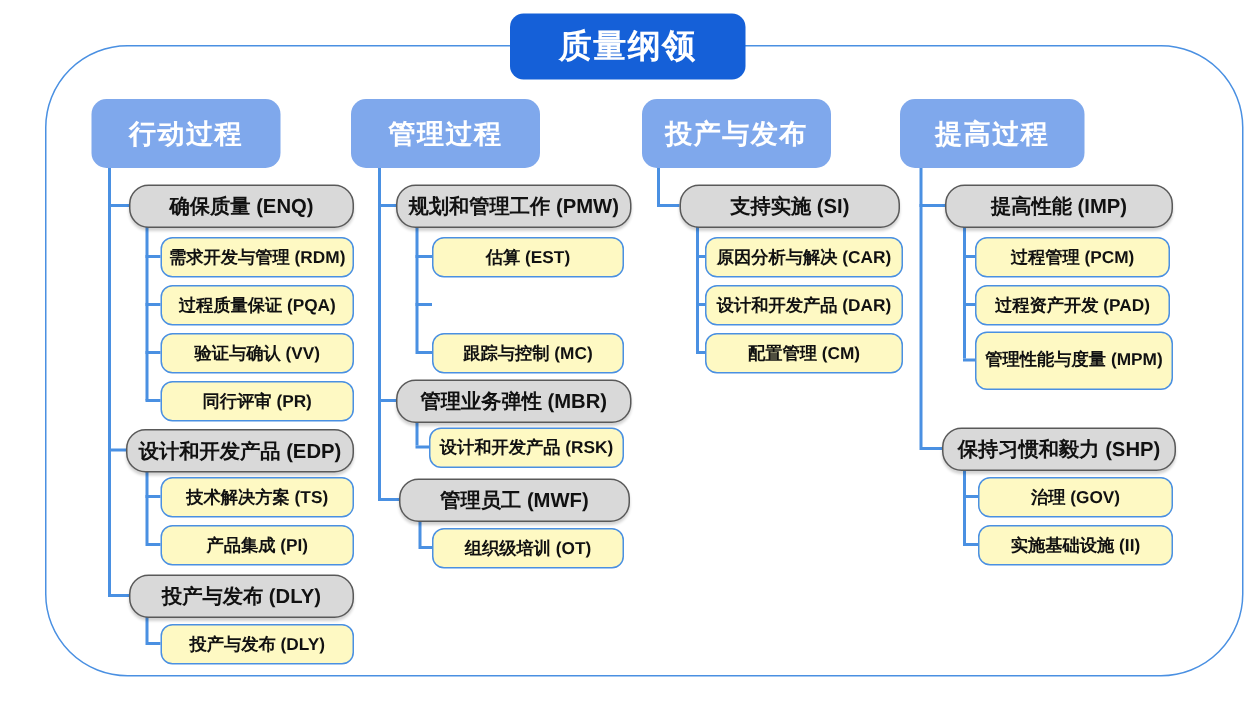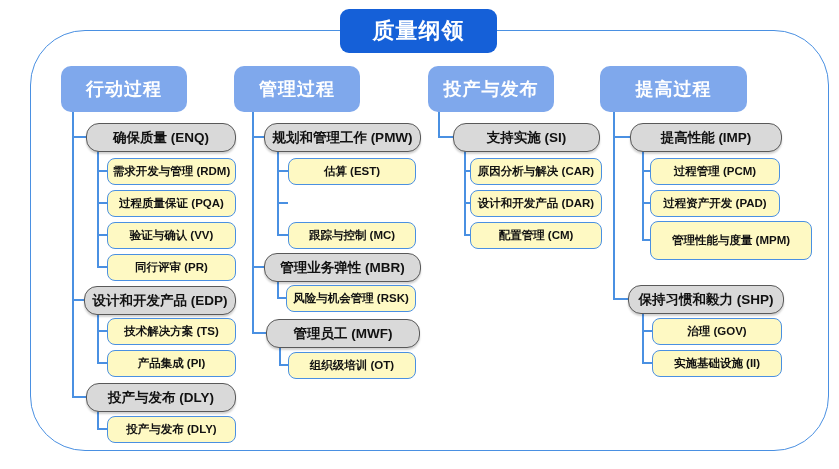--- a/index.html
+++ b/index.html
@@ -36,36 +36,36 @@
     color:#111;font-weight:bold;font-size:13.5px;white-space:nowrap;
     display:flex;align-items:center;justify-content:center;z-index:3;
     box-shadow:0 2px 2px rgba(0,0,0,0.18);
   }
   .itm{
     position:absolute;height:25px;background:#fef9c3;
     border:1.5px solid var(--item-border);border-radius:8px;
     color:#111;font-weight:bold;font-size:11.5px;white-space:nowrap;
     display:flex;align-items:center;justify-content:center;z-index:3;
   }
-  .itm.two-line{white-space:normal;text-align:center;line-height:1.25;height:37px;padding:0 16px;}
+  .itm.two-line{white-space:normal;text-align:center;line-height:1.25;height:37px;padding:0 1px;}
   .vline{position:absolute;width:1.5px;background:var(--line);z-index:1;}
   .hline{position:absolute;height:1.5px;background:var(--line);z-index:1;}
 </style>
 </head>
 <body>
 
 <div class="canvas">
 
   <div class="frame"></div>
   <div class="title">质量纲领</div>
 
   <div class="hdr" style="left:61px;top:66px;width:126px">行动过程</div>
   <div class="hdr" style="left:234px;top:66px;width:126px">管理过程</div>
   <div class="hdr" style="left:428px;top:66px;width:126px">投产与发布</div>
-  <div class="hdr" style="left:600px;top:66px;width:147px">提高过程</div>
+  <div class="hdr" style="left:600px;top:66px;width:123px">提高过程</div>
 
   <div class="vline" style="left:72px;top:112px;height:285px"></div>
   <div class="hline" style="left:72px;top:136px;width:14px"></div>
   <div class="hline" style="left:72px;top:299px;width:12px"></div>
   <div class="hline" style="left:72px;top:396px;width:14px"></div>
   <div class="vline" style="left:97px;top:150px;height:117px"></div>
   <div class="hline" style="left:97px;top:170px;width:10px"></div>
   <div class="hline" style="left:97px;top:202px;width:10px"></div>
   <div class="hline" style="left:97px;top:234px;width:10px"></div>
   <div class="hline" style="left:97px;top:266px;width:10px"></div>
@@ -96,21 +96,21 @@
   <div class="hline" style="left:277px;top:234px;width:11px"></div>
   <div class="vline" style="left:277px;top:280px;height:17px"></div>
   <div class="hline" style="left:277px;top:297px;width:9px"></div>
   <div class="vline" style="left:279px;top:346px;height:18px"></div>
   <div class="hline" style="left:279px;top:364px;width:9px"></div>
 
   <div class="grp" style="left:264px;top:123px;width:155px">规划和管理工作 (PMW)</div>
   <div class="itm" style="left:288px;top:158px;width:126px">估算 (EST)</div>
   <div class="itm" style="left:288px;top:222px;width:126px">跟踪与控制 (MC)</div>
   <div class="grp" style="left:264px;top:253px;width:155px">管理业务弹性 (MBR)</div>
-  <div class="itm" style="left:286px;top:285px;width:128px">风险与机会管理 (RSK)</div>
+  <div class="itm" style="left:286px;top:285px;width:128px">设计和开发产品 (RSK)</div>
   <div class="grp" style="left:266px;top:319px;width:152px">管理员工 (MWF)</div>
   <div class="itm" style="left:288px;top:352px;width:126px">组织级培训 (OT)</div>
 
   <div class="vline" style="left:438px;top:112px;height:24px"></div>
   <div class="hline" style="left:438px;top:136px;width:15px"></div>
   <div class="vline" style="left:464px;top:150px;height:84px"></div>
   <div class="hline" style="left:464px;top:170px;width:6px"></div>
   <div class="hline" style="left:464px;top:202px;width:6px"></div>
   <div class="hline" style="left:464px;top:234px;width:6px"></div>
 

